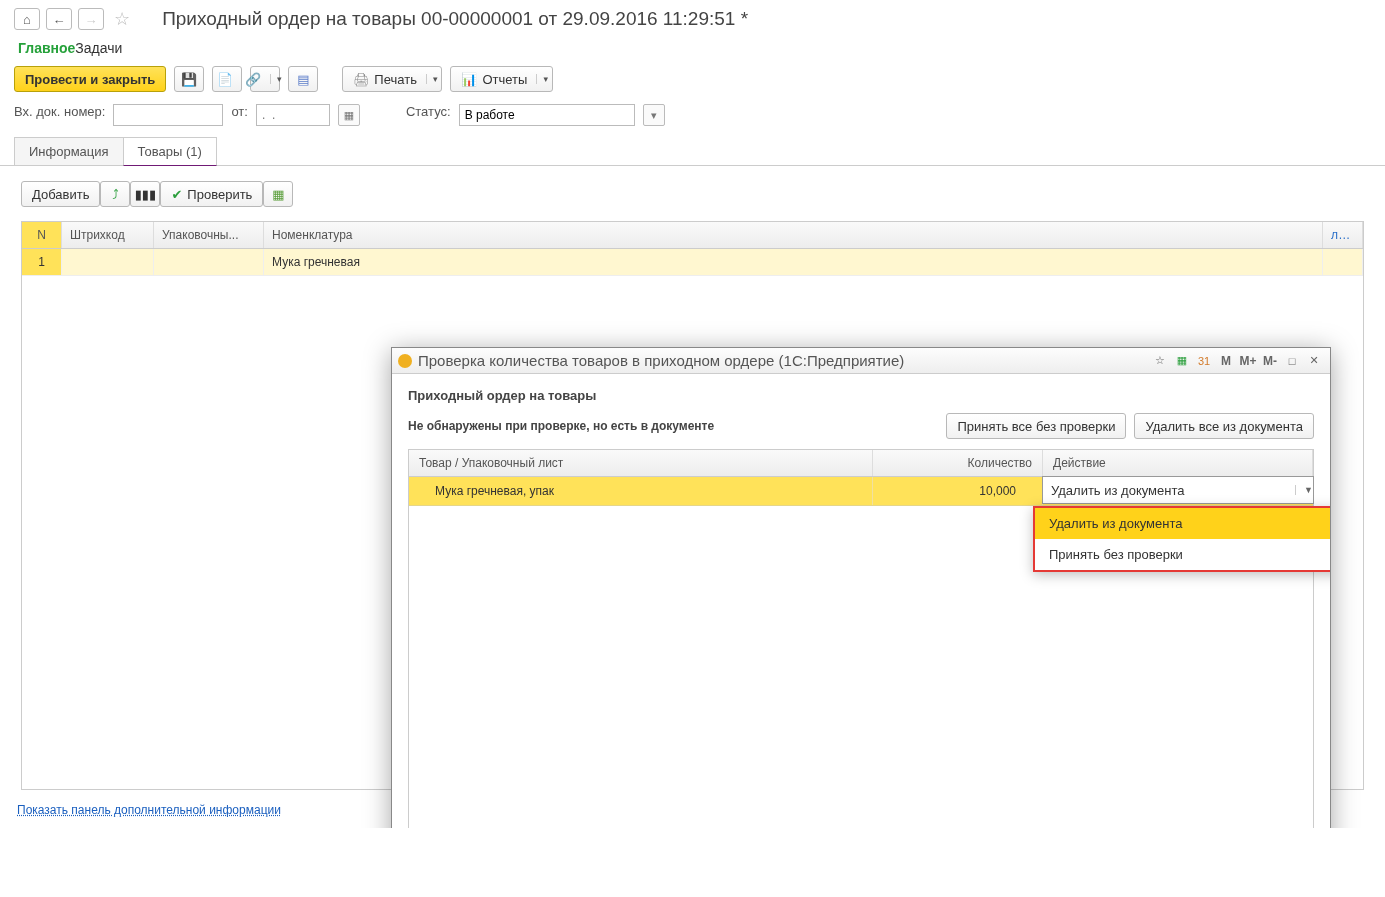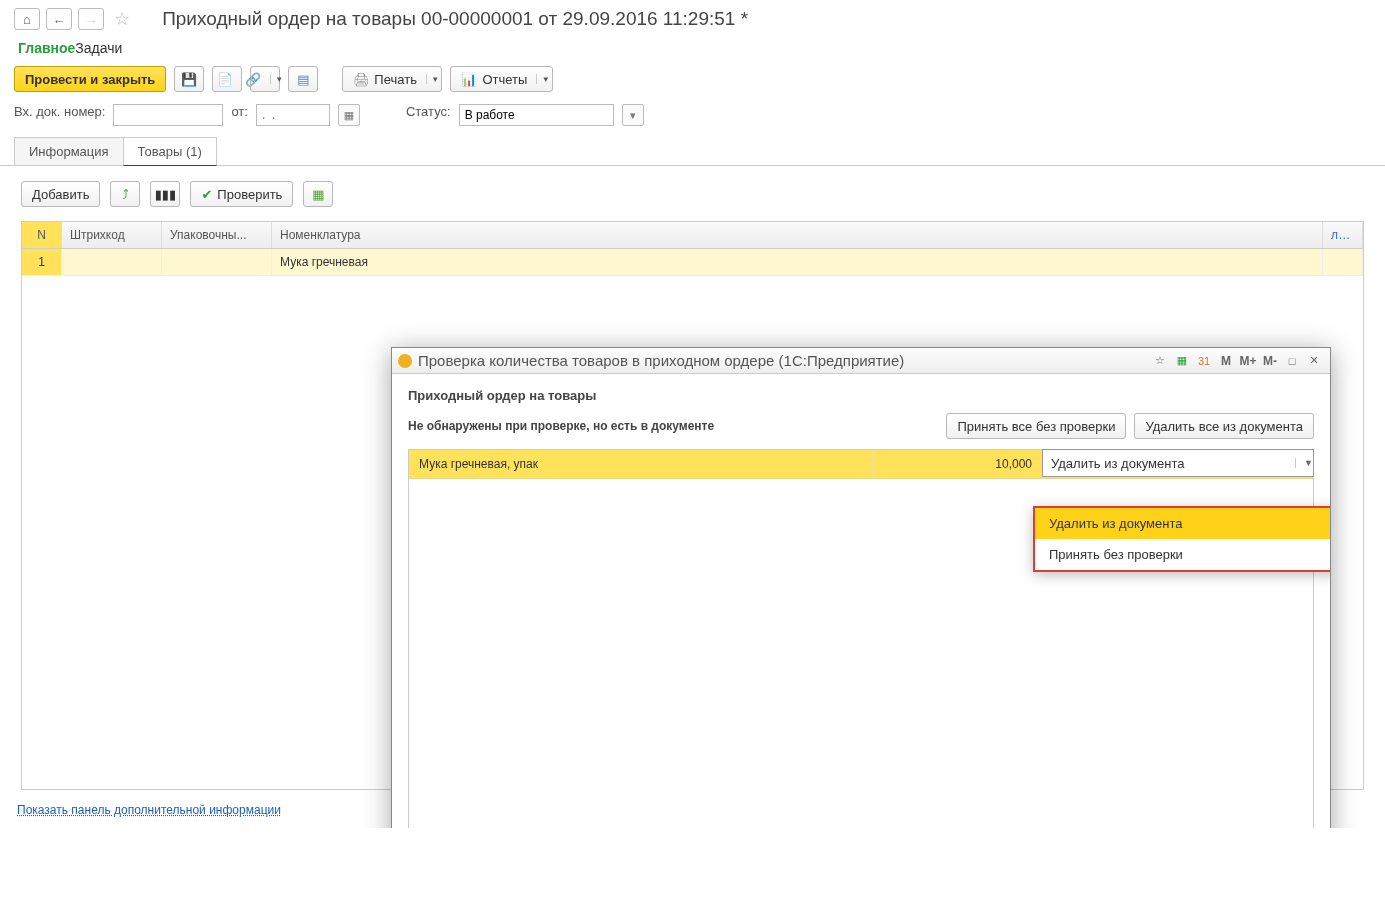--- a/index.html
+++ b/index.html
@@ -23,35 +23,35 @@
 .icon.file{color:#5a9e3b}
 .icon.folder{color:#d89b2b}
 .icon.form{color:#5a7cc9}
 .icon.print{color:#888}
 .icon.report{color:#2a9e8f}
 .filter-row{display:flex;align-items:flex-start;gap:8px;padding:4px 14px 10px 14px}
 .lbl{color:#555}
 .input{height:22px;border:1px solid #bbb;background:#fff;padding:0 5px;font-size:12px}
 .input.w110{width:110px}
 .input.w70{width:74px;color:#bbb}
-.input.w150{width:155px}
+.input.w150{width:176px}
 .cal-btn{width:22px;height:22px;border:1px solid #bbb;background:#fafafa;border-radius:2px;display:flex;align-items:center;justify-content:center;font-size:11px;color:#777;cursor:pointer}
 .doc-tabs{display:flex;padding:0 14px;border-bottom:1px solid #ccc}
 .doc-tab{padding:6px 14px;border:1px solid #ccc;background:#f5f5f5;color:#555;cursor:pointer;margin-right:-1px;position:relative;top:1px}
 .doc-tab.active{background:#fff;border-bottom:1px solid #701a75}
-.inner-toolbar{display:flex;gap:10px;padding:14px 20px 10px 20px}
+.inner-toolbar{display:flex;gap:0;padding:14px 20px 10px 20px}
 .main-area{position:relative;border:1px solid transparent}
 .grid{border:1px solid #ccc;margin:4px 20px 8px 20px;position:relative}
 .grid-head{display:flex;background:linear-gradient(#fafafa,#ededed);border-bottom:1px solid #ccc}
 .gh{padding:6px 8px;border-right:1px solid #ddd;color:#555;font-size:12px;overflow:hidden;white-space:nowrap;text-overflow:ellipsis}
 .grid-row{display:flex;background:#fff7d0;border-bottom:1px solid #eee}
 .gc{padding:6px 8px;border-right:1px solid #eee;font-size:12px;overflow:hidden;white-space:nowrap;text-overflow:ellipsis}
 .grid-body{height:540px;background:#fff}
 .col-n{width:40px;text-align:center;background:#ffe259}
-.col-barcode{width:100px}
+.col-barcode{width:92px}
 .col-pack{width:110px}
 .col-nom{flex:1}
 .col-right{width:40px;color:#2a6fc9}
 .footer-link{padding:4px 16px 10px 16px}
 .footer-link a{color:#1a5fbf;font-size:12px;text-decoration:underline dotted}
 
 .modal{position:absolute;left:390px;top:180px;width:940px;height:670px;background:#fff;border:1px solid #888;box-shadow:0 4px 25px rgba(0,0,0,.35);display:flex;flex-direction:column;z-index:10}
 .modal-titlebar{height:26px;background:linear-gradient(#fdfdfd,#eee);border-bottom:1px solid #ccc;display:flex;align-items:center;padding:0 6px;gap:6px}
 .tb-icon{width:14px;height:14px;border-radius:50%;background:#f0b020;display:inline-block}
 .tb-title{flex:1;font-size:15px;color:#555}
@@ -65,21 +65,21 @@
 .warn-row .msg{font-weight:bold;color:#444;font-size:12px}
 .mbtns{display:flex;gap:8px}
 .mtable{border:1px solid #ccc;flex:1;position:relative;min-height:200px;border-bottom:none}
 .mhead{display:flex;background:linear-gradient(#fafafa,#ededed);border-bottom:1px solid #ccc}
 .mh{padding:6px 10px;border-right:1px solid #ddd;font-size:12px;color:#555}
 .mh1{flex:1}
 .mh2{width:170px;text-align:right}
 .mh3{width:270px}
 .mrow{display:flex;background:#ffefad;border-bottom:1px solid #e5d68a}
 .mrow.sel{background:#ffe259}
-.mc{padding:7px 10px;font-size:12px;border-right:1px solid #f0e0a0}
+.mc{padding:7px 26px;font-size:12px;border-right:1px solid #f0e0a0}
 .act-cell{display:flex;align-items:center;justify-content:space-between;padding:0;border:1px solid #999;background:#fff;height:28px;margin:-1px}
 .act-cell span{padding:0 8px}
 .act-cell .caret{border-left:1px solid #ccc;width:18px;text-align:center;color:#666;font-size:9px}
 .dropdown{position:absolute;right:-45px;top:56px;width:325px;background:#fff;border:2px solid #e53935;box-shadow:0 3px 12px rgba(0,0,0,.25);z-index:20}
 .dd-item{padding:8px 14px;cursor:pointer;font-size:13px}
 .dd-item.sel{background:#ffd21a}
 .empty{flex:1;background:#fff;border-bottom:1px solid #ccc;border-top:none}
 </style>
 </head>
 <body>
@@ -212,20 +212,25 @@
     <div class="modal-body">
       <div class="sub">Приходный ордер на товары</div>
       <div class="warn-row">
         <span class="msg">Не обнаружены при проверке, но есть в документе</span>
         <div class="mbtns">
           <button class="btn">Принять все без проверки</button>
           <button class="btn">Удалить все из документа</button>
         </div>
       </div>
       <div class="mtable">
+        <div class="mhead">
+          <div class="mh mh1">Товар / Упаковочный лист</div>
+          <div class="mh mh2">Количество</div>
+          <div class="mh mh3">Действие</div>
+        </div>
         <div class="mrow sel">
           <div class="mc mh1">Мука гречневая, упак</div>
           <div class="mc mh2" style="text-align:right">10,000</div>
           <div class="mh3" style="position:relative">
             <div class="act-cell">
               <span>Удалить из документа</span>
               <span class="caret">▼</span>
             </div>
           </div>
         </div>

